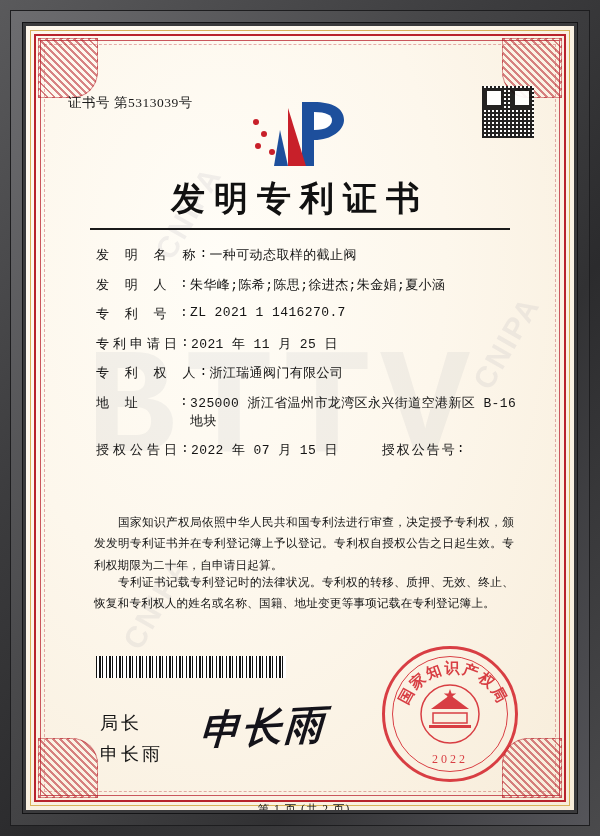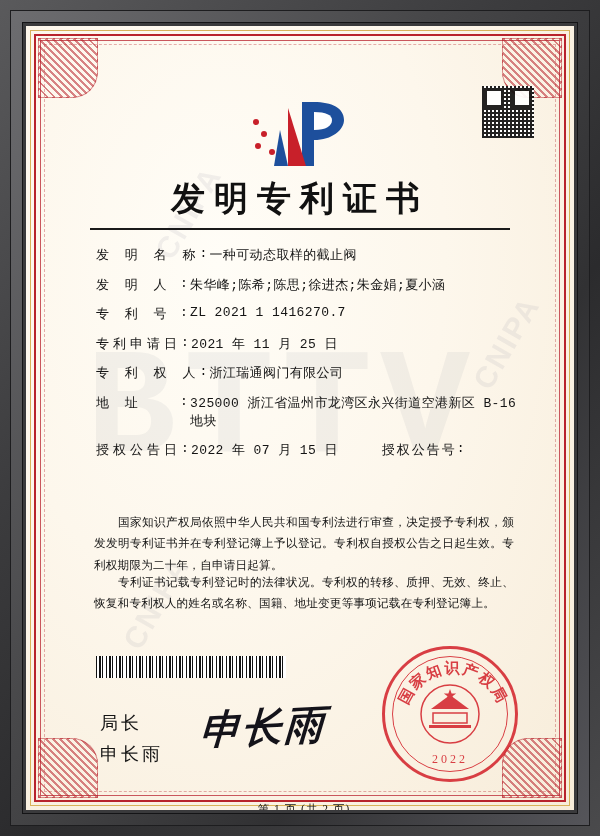--- a/index.html
+++ b/index.html
@@ -330,20 +330,21 @@
     <div class="corner bl"></div>
     <div class="corner br"></div>
 
     <div class="wm-big">BTTV</div>
     <div class="wm a">CNIPA</div>
     <div class="wm b">CNIPA</div>
     <div class="wm c">CNIPA</div>
 
     <div class="content">
 
+      <div class="cert-no">证书号 第5313039号</div>
 
       <div class="qr"></div>
 
       <div class="emblem">
         <svg viewBox="0 0 112 74" width="112" height="74" aria-hidden="true">
 
           <path d="M58 6 L58 70 L70 70 L70 44 C88 44 100 34 100 24 C100 12 88 6 70 6 Z" fill="#1d4f9c"></path>
           <path d="M70 16 C82 16 88 19 88 24 C88 30 82 34 70 34 Z" fill="#ffffff"></path>
 
           <path d="M44 70 L62 70 L44 12 Z" fill="#c8202a"></path>

